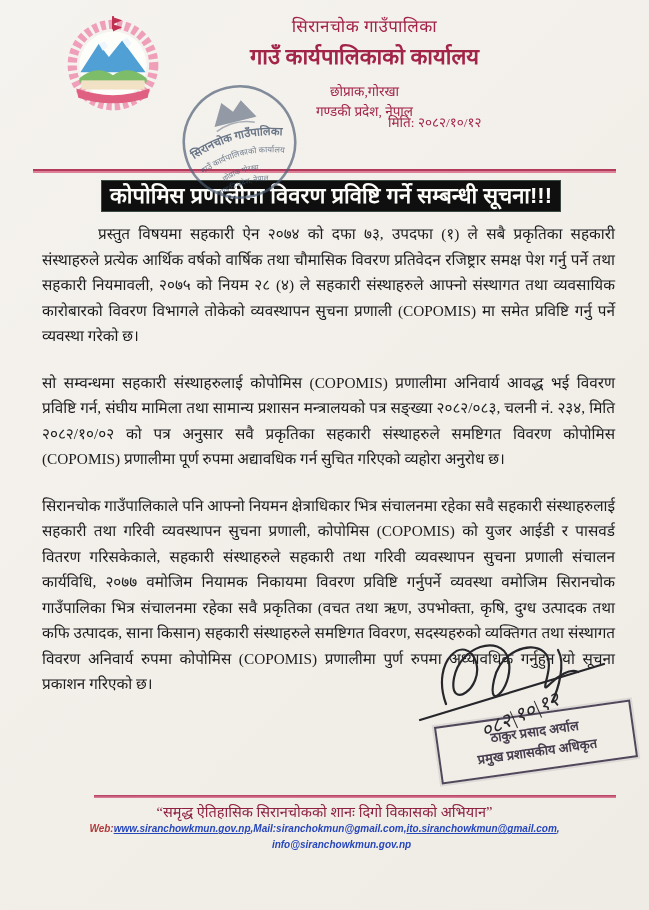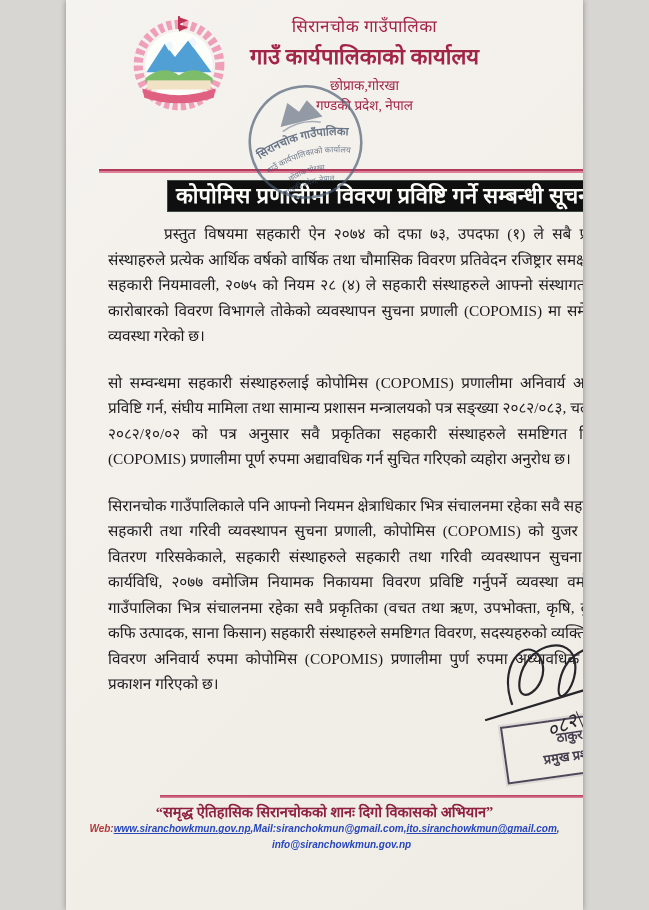--- a/index.html
+++ b/index.html
@@ -1,27 +1,27 @@
 <!DOCTYPE html>
 <html><head>
 <meta charset="utf-8">
 <style>
   html,body{margin:0;padding:0;}
   body{background:#d8d6d2;font-family:"Liberation Serif","DejaVu Serif",serif;}
   .page{
-    position:relative;width:517px;height:910px;margin:0 auto;
+    position:relative;width:649px;height:910px;margin:0 auto;
     background:linear-gradient(135deg,#f5f3ef 0%,#f2efe9 55%,#efece6 100%);
     overflow:hidden;box-shadow:0 0 6px rgba(0,0,0,.35);
   }
   
   .logo{position:absolute;left:60px;top:13px;width:106px;height:98px;}
   .head-center{position:absolute;left:120px;right:40px;top:14px;text-align:center;color:#a22447;}
   .head-muni{font-size:17px;letter-spacing:.5px;}
   .head-office{font-size:22px;font-weight:bold;margin-top:3px;}
-  .head-addr{font-size:13.5px;margin-top:6px;}
+  .head-addr{font-size:13.5px;margin-top:12px;}
   .head-prov{font-size:13.5px;margin-top:2px;}
   .ref-left{position:absolute;left:40px;top:112px;color:#a22447;font-size:14px;line-height:27px;}
   .ref-right{position:absolute;left:388px;top:110px;color:#a22447;font-size:13.5px;line-height:26px;}
   .seal{position:absolute;left:173px;top:82px;width:134px;height:124px;z-index:6;opacity:.92;}
   
   .rule{position:absolute;left:33px;width:583px;top:169px;height:4px;
         background:linear-gradient(#b23b5c 0 45%,#f3dfe4 45% 55%,#de7f98 55% 100%);}
   .title-bar{
     position:absolute;left:101px;top:180px;width:458px;height:30px;z-index:4;
     background:#0e0f0e;border:1px solid #3c4a44;color:#fbfbf7;
@@ -38,21 +38,21 @@
   .stamp{
     position:absolute;left:437px;top:713px;width:178px;z-index:2;
     transform:rotate(-8deg);padding:7px 8px;text-align:center;
     border:2px solid #50475a;box-shadow:0 0 0 2px rgba(80,71,90,.12);
     color:#463d4e;font-weight:bold;font-size:13px;line-height:1.55;
   }
   
   .footer-rule{position:absolute;left:94px;top:795px;width:522px;height:3px;
                background:linear-gradient(#b23b5c,#e087a0);}
   .slogan{position:absolute;left:0;right:0;top:801px;text-align:center;
-          color:#8e2040;font-weight:bold;font-size:14.5px;}
+          color:#8e2040;font-weight:normal;font-size:14.5px;}
   .webline{position:absolute;left:0;right:0;top:823px;text-align:center;
            font-style:italic;font-weight:bold;font-size:10px;color:#2746ba;
            font-family:"Liberation Sans","DejaVu Sans",sans-serif;}
   .webline2{top:839px;padding-left:34px;}
   .weblabel{color:#b03a3a;}
   .u{text-decoration:underline;}
 </style>
 </head>
 <body>
 
@@ -72,20 +72,21 @@
   </svg>
 
   <div class="head-center">
     <div class="head-muni">सिरानचोक गाउँपालिका</div>
     <div class="head-office">गाउँ कार्यपालिकाको कार्यालय</div>
     <div class="head-addr">छोप्राक,गोरखा</div>
     <div class="head-prov">गण्डकी प्रदेश, नेपाल</div>
   </div>
 
   <div class="ref-right">
+    <div>मिति: २०८२/१०/१२</div>
   </div>
 
   <svg class="seal" viewBox="0 0 130 120">
     <defs>
       <path id="sealArc1" d="M 12,66 Q 65,44 118,66"></path>
       <path id="sealArc2" d="M 20,81 Q 65,62 110,81"></path>
       <path id="sealArc3" d="M 36,94 Q 65,81 94,94"></path>
       <path id="sealArc4" d="M 28,106 Q 65,92 102,106"></path>
     </defs>
     <g transform="rotate(-14 65 60)" fill="none" stroke="#4d5d74">

